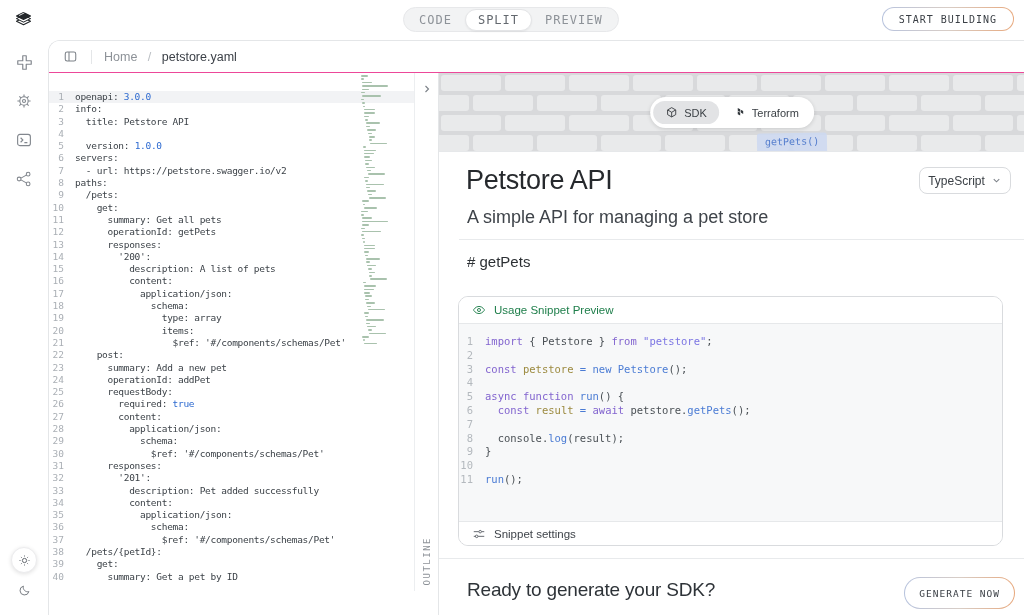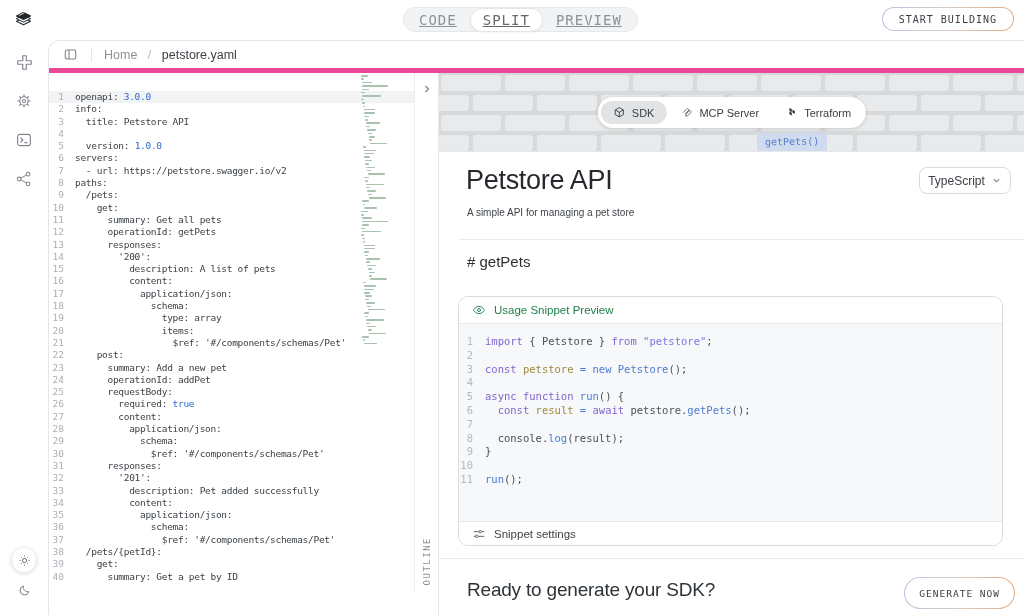--- a/index.html
+++ b/index.html
@@ -6,21 +6,21 @@
   html,body { background:#fff; }
   body { font-family:"Liberation Sans", sans-serif; color:#3c4148; }
   .page { position:relative; width:1024px; height:615px; overflow:hidden; background:#fff; }
 
   
   .topbar { position:absolute; left:0; top:0; width:1024px; height:40px; background:#fff; }
   .logo { position:absolute; left:13px; top:9px; width:21px; height:21px; cursor:pointer; }
   .seg { position:absolute; left:403px; top:7px; height:25px; display:flex; align-items:center;
          background:#f2f3f4; border:1px solid #e7e8ea; border-radius:999px; padding:2px; }
   .seg-btn { border:none; background:transparent; font-family:"DejaVu Sans Mono", monospace;
-             font-size:14px; letter-spacing:1px; color:#8d9298; padding:4px 13px; border-radius:999px; cursor:pointer;text-decoration:underline; }
+             font-size:12px; letter-spacing:1px; color:#8d9298; padding:4px 13px; border-radius:999px; cursor:pointer; }
   .seg-btn.active { background:#fff; border:1px solid #e4e5e7; color:#64696f; padding:3px 12px;
                     box-shadow:0 1px 2px rgba(0,0,0,.05); }
   .pill-grad { position:absolute; right:10px; top:7px; height:24px; padding:0 16px;
                font-family:"DejaVu Sans Mono", monospace; font-size:10px; letter-spacing:1px; color:#3a3f45;
                border:1px solid transparent; border-radius:999px; cursor:pointer;
                background:linear-gradient(#fff,#fff) padding-box,
                           linear-gradient(90deg,#b7c3de,#d8cdc6,#e8a97e) border-box; }
 
   
   .rail { position:absolute; left:0; top:40px; width:48px; height:575px; background:#fff; }
@@ -31,21 +31,21 @@
                   align-items:center; gap:4px; }
   .theme-btn { width:26px; height:26px; border-radius:50%; display:flex; align-items:center; justify-content:center;
                border:none; background:transparent; cursor:pointer; }
   .theme-btn.selected { background:#fff; border:1px solid #ececee; box-shadow:0 1px 4px rgba(0,0,0,.12); }
 
   
   .card { position:absolute; left:48px; top:40px; width:976px; height:575px; background:#fff;
           border:1px solid #e4e6e8; border-right:none; border-bottom:none; border-top-left-radius:12px; overflow:hidden; }
 
   .crumbbar { position:absolute; left:0; top:0; width:100%; height:32px; display:flex; align-items:center;
-              border-bottom:5px solid #ec4899; background:#fff; padding-left:10px; }
+              border-bottom:1px solid #ec4899; background:#fff; padding-left:10px; }
   .crumb-divider { width:1px; height:14px; background:#e4e6e8; margin:0 12px 0 10px; }
   .crumb { font-size:12.5px; }
   .crumb .home { color:#8d9298; cursor:pointer; }
   .crumb .sep { color:#b9bdc2; margin:0 7px; }
   .crumb .file { color:#3c4148; }
 
   
   .editor { position:absolute; left:0; top:32px; width:365px; height:518px; background:#fff; overflow:hidden;
             padding-top:18px; }
   .ed-row { display:flex; height:12.3px; line-height:12.3px; white-space:pre;
@@ -80,21 +80,21 @@
                  display:flex; align-items:center; padding:3px; gap:2px; }
   .ttab { display:flex; align-items:center; gap:6px; border:none; background:transparent; cursor:pointer;
           font-size:11px; color:#3b4045; padding:5px 12px; border-radius:999px; white-space:nowrap; }
   .ttab.active { background:#e2e3e5; }
   .decor-chip { position:absolute; left:318px; top:60px; height:22px; padding:3px 8px; background:#cdd9f1;
                 border-radius:3px; font-family:"DejaVu Sans Mono", monospace; font-size:10px; color:#3b6bc9;
                 transform:rotate(-1deg); opacity:.85; }
   .content-top { position:absolute; left:0; top:78px; width:100%; border-top:1px solid #e6e8ea; }
 
   .api-title { position:absolute; left:27px; top:92px; font-size:27px; font-weight:400; letter-spacing:-0.3px; color:#26292d; }
-  .api-sub { position:absolute; left:28px; top:134px; font-size:10px; color:#3f444a; }
+  .api-sub { position:absolute; left:28px; top:134px; font-size:18px; color:#3f444a; }
   .lang-select { position:absolute; left:480px; top:94px; width:92px; height:27px; background:#fff;
                  border:1px solid #d9dbde; border-radius:8px; display:flex; align-items:center; justify-content:center;
                  gap:6px; font-size:12px; color:#3b4046; cursor:pointer; }
   .divider { position:absolute; left:20px; top:166px; width:567px; height:1px; background:#e8eaec; }
   .op-heading { position:absolute; left:28px; top:180px; font-size:15px; color:#2c3034; }
 
   .snippet-card { position:absolute; left:19px; top:223px; width:545px; height:250px; background:#fff;
                   border:1px solid #d9dbde; border-radius:10px; overflow:hidden; }
   .snippet-head { height:27px; display:flex; align-items:center; gap:8px; padding-left:13px;
                   border-bottom:1px solid #e6e8ea; background:#fff; }
@@ -385,29 +385,20 @@
             <span class="icon">
               <svg viewBox="0 0 24 24" width="13" height="13" fill="none" stroke="#2f3338" stroke-width="1.6">
                   <path d="M12 3l7.5 4.3v8.6L12 20.2l-7.5-4.3V7.3z"></path>
                   <path d="M12 11.6L4.8 7.4M12 11.6l7.2-4.2M12 11.6v8.4"></path>
                 </svg>
               </span>
             <span>SDK</span>
           </button>
           <button class="ttab">
             <span class="icon">
-              <svg viewBox="0 0 24 24" width="13" height="13" fill="none" stroke="#5c6167" stroke-width="1.6">
-                  <path d="M4 12.5L12.5 4l3 3-7.5 7.5"></path>
-                  <path d="M9.5 15l7-7 3 3-7.5 7.5H9z"></path>
-                </svg>
-              </span>
-            <span>MCP Server</span>
-          </button>
-          <button class="ttab">
-            <span class="icon">
               <svg viewBox="0 0 24 24" width="13" height="13" fill="#33383d">
                   <path d="M8.5 3.5l4.5 2.6v5.2L8.5 8.7z"></path>
                   <path d="M14 6.8l4.5 2.6v5.2L14 12z"></path>
                   <path d="M8.5 9.9l4.5 2.6v5.2l-4.5-2.6z"></path>
                 </svg>
               </span>
             <span>Terraform</span>
           </button>
         </div>
       </div>

